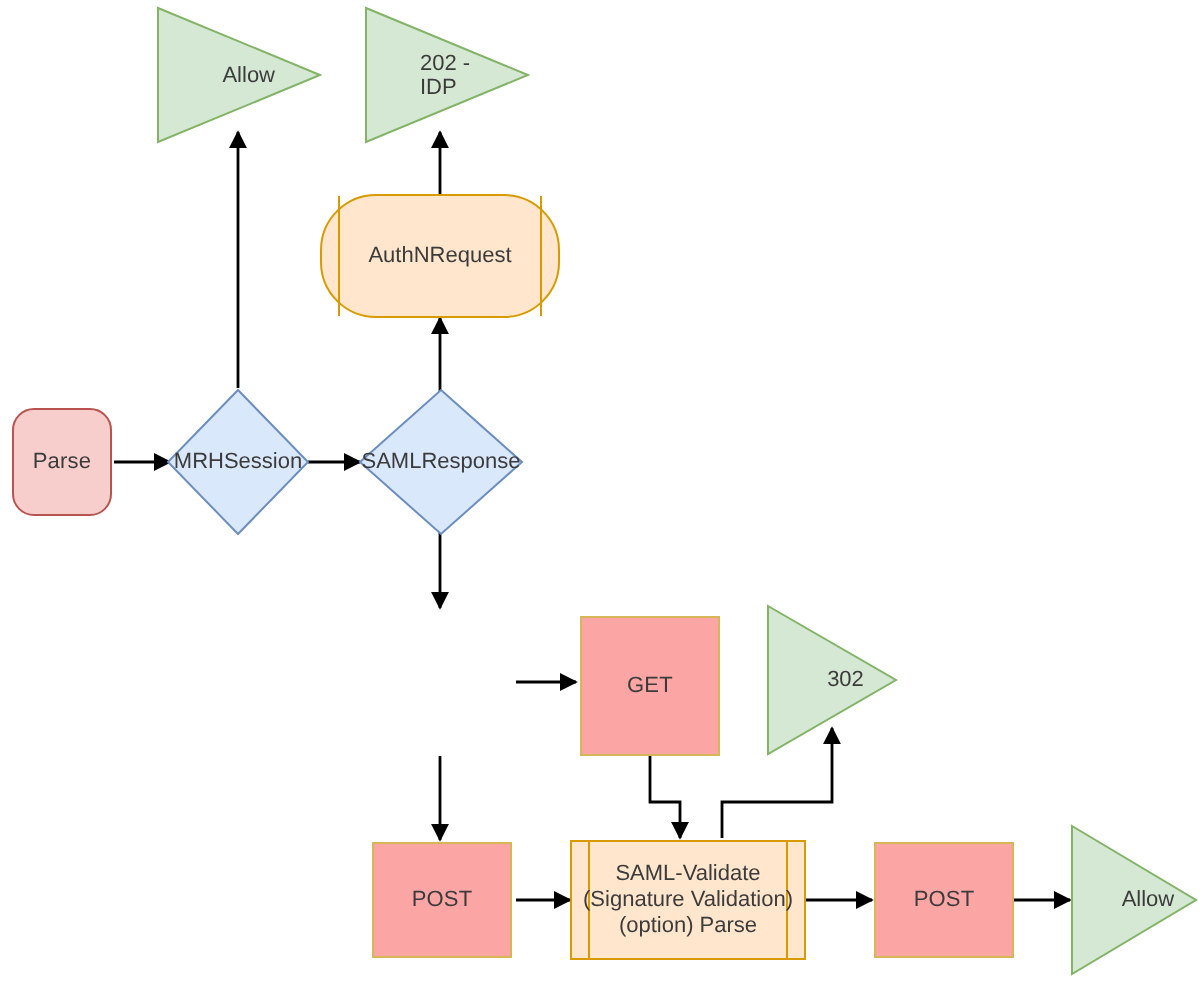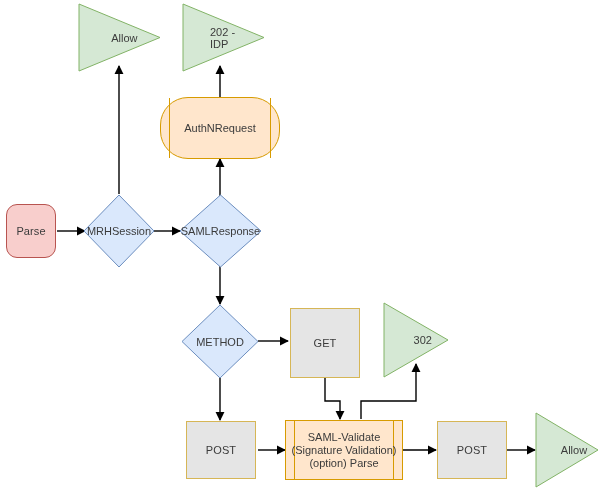--- a/index.html
+++ b/index.html
@@ -51,21 +51,21 @@
     display: flex;
     align-items: center;
     justify-content: center;
     font-size: 11px;
     color: #3b3b3b;
     text-align: center;
     pointer-events: none;
   }
   
   .proc-yellow {
-    background: #e5e5e5;
+    background: #fca5a5;
     border: 1px solid #d6b656;
   }
   
   .subproc {
     position: absolute;
     box-sizing: border-box;
     background: #ffe6cc;
     border: 1px solid #d79b00;
   }
   .subproc .bar {
@@ -168,26 +168,20 @@
     <div class="diamond-label">SAMLResponse</div>
   </div>
 
   <div class="diamond-wrap" style="left:83px; top:194px; width:72px; height:74px;">
     <svg class="diamond-shape" viewBox="0 0 72 74" preserveAspectRatio="none">
       <polygon points="36,1 71,37 36,73 1,37" fill="#dae8fc" stroke="#6c8ebf" stroke-width="1"></polygon>
     </svg>
     <div class="diamond-label">MRHSession</div>
   </div>
 
-  <div class="diamond-wrap" style="left:181px; top:304px; width:78px; height:75px;">
-    <svg class="diamond-shape" viewBox="0 0 78 75" preserveAspectRatio="none">
-      <polygon points="39,1 77,37.5 39,74 1,37.5" fill="#dae8fc" stroke="#6c8ebf" stroke-width="1"></polygon>
-    </svg>
-    <div class="diamond-label">METHOD</div>
-  </div>
 
   <div class="tri-wrap" style="left:78px; top:3px; width:83px; height:69px;">
     <svg class="tri-shape" viewBox="0 0 83 69" preserveAspectRatio="none">
       <polygon points="1,1 82,34.5 1,68" fill="#d5e8d4" stroke="#82b366" stroke-width="1"></polygon>
     </svg>
     <div class="tri-label">Allow</div>
   </div>
 
   <div class="tri-wrap" style="left:182px; top:3px; width:83px; height:69px;">
     <svg class="tri-shape" viewBox="0 0 83 69" preserveAspectRatio="none">

